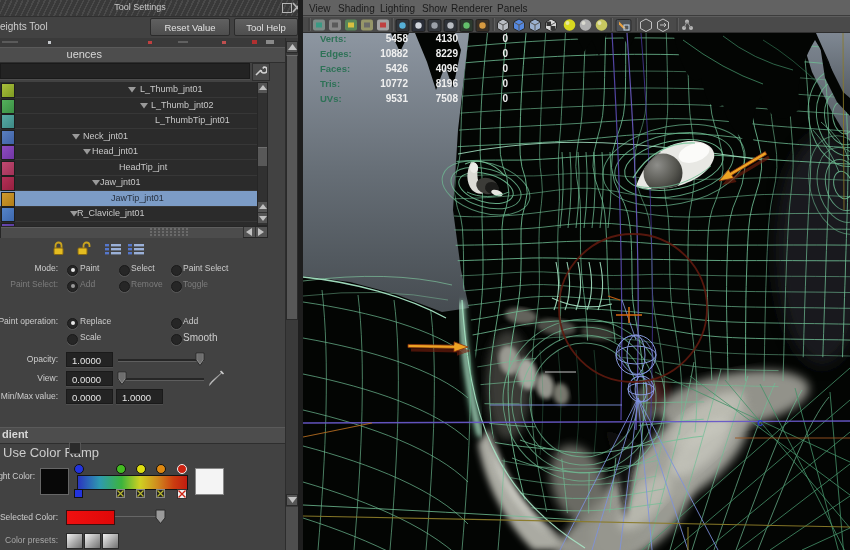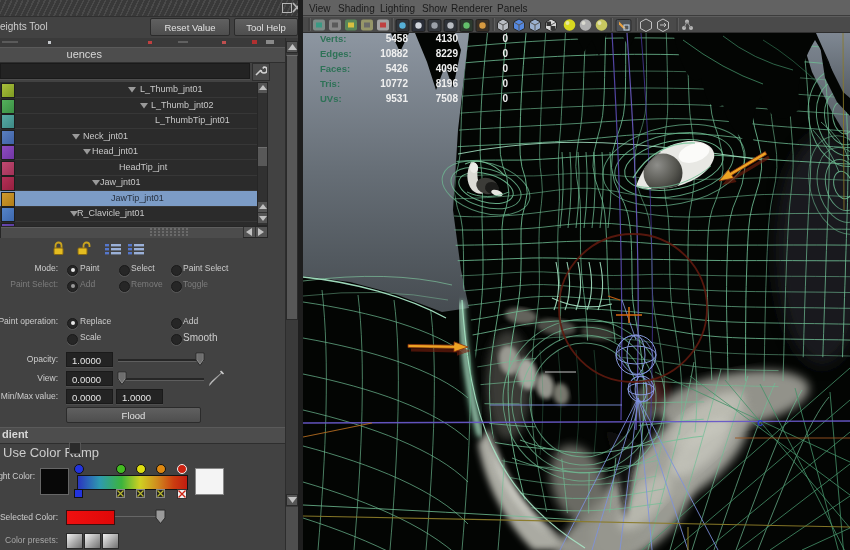--- a/index.html
+++ b/index.html
@@ -1,20 +1,21 @@
 <!DOCTYPE html>
 <html><head><meta charset="utf-8"><title>x</title>
 <style>
 * { margin:0; padding:0; }
 body { width:850px; height:550px; position:relative; overflow:hidden;
        font-family:"Liberation Sans", sans-serif; background:#000; }
 </style></head>
 <body>
 <div style="position:absolute;left:0;top:0;width:303px;height:550px;background:#424242;overflow:hidden">
 <div style="position:absolute;left:0;top:0;width:303px;height:16px;background:repeating-linear-gradient(115deg,#4a4a4a 0px,#4a4a4a 1.5px,#393939 1.5px,#393939 5px);border-bottom:1px solid #303030"></div>
+<div style="position:absolute;left:0px;top:2px;width:280px;text-align:center;font-size:9px;color:#c9c9c9;font-weight:normal;white-space:nowrap">Tool Settings</div>
 <div style="position:absolute;left:282px;top:3px;width:8px;height:8px;border:1.5px solid #b5b5b5"></div>
 <svg style="position:absolute;left:292px;top:2px" width="10" height="11">
       <path d="M1 1 L9 10 M9 1 L1 10" stroke="#b5b5b5" stroke-width="1.8"></path>
     </svg>
 <div style="position:absolute;left:0px;top:21px;width:60px;text-align:left;font-size:10px;color:#cdcdcd;font-weight:normal;white-space:nowrap">eights Tool</div>
 <div style="position:absolute;left:150px;top:18px;width:80px;height:18px;background:linear-gradient(#606060,#4e4e4e);border:1px solid #2b2b2b;border-radius:2px;color:#e2e2e2;font-size:9.5px;text-align:center;line-height:17px;box-sizing:border-box">Reset Value</div>
 <div style="position:absolute;left:234px;top:18px;width:64px;height:18px;background:linear-gradient(#606060,#4e4e4e);border:1px solid #2b2b2b;border-radius:2px;color:#e2e2e2;font-size:9.5px;text-align:center;line-height:17px;box-sizing:border-box">Tool Help</div>
 <div style="position:absolute;left:0;top:38px;width:303px;height:9px;background:#3a3a3a;border-bottom:1px solid #323232">
       <div style="position:absolute;left:2px;top:3px;width:16px;height:2px;background:#5a5a5a"></div>
       <div style="position:absolute;left:48px;top:3px;width:3px;height:3px;background:#c5c8cc"></div>
@@ -200,21 +201,20 @@
       <path d="M1 1 L9 1 L9 8 L5 13.5 L1 8 Z" fill="#8f8f8f" stroke="#2a2a2a" stroke-width="1"></path>
       <path d="M2.2 2 L7.8 2 L7.8 7.5 L5 11.5 L2.2 7.5 Z" fill="#6e6e6e"></path>
     </svg>
 <svg style="position:absolute;left:207px;top:370px" width="18" height="17">
       <path d="M15.5 2 L5 12.5 L3 15 L2.5 15.5 L3 13.5 L5 11 Z" fill="#e8e8e8" stroke="#999" stroke-width="0.7"></path>
       <path d="M13.5 1.2 L16.5 4" stroke="#cfcfcf" stroke-width="1.6"></path>
     </svg>
 <div style="position:absolute;right:245px;top:391px;font-size:8.5px;color:#cdcdcd;font-weight:normal;white-space:nowrap">Min/Max value:</div>
 <div style="position:absolute;left:66px;top:389px;width:47px;height:15px;background:#232323;border:1px solid #1a1a1a;box-shadow:0 1px 0 #4e4e4e;color:#e6e6e6;font-size:9.5px;line-height:15px;padding-left:5px;box-sizing:border-box">0.0000</div>
 <div style="position:absolute;left:116px;top:389px;width:47px;height:15px;background:#232323;border:1px solid #1a1a1a;box-shadow:0 1px 0 #4e4e4e;color:#e6e6e6;font-size:9.5px;line-height:15px;padding-left:5px;box-sizing:border-box">1.0000</div>
-<div style="position:absolute;left:66px;top:407px;width:135px;height:16px;background:linear-gradient(#606060,#4e4e4e);border:1px solid #2b2b2b;border-radius:2px;color:#e2e2e2;font-size:9.5px;text-align:center;line-height:15px;box-sizing:border-box">Flood</div>
 <div style="position:absolute;left:0;top:427px;width:303px;height:15px;background:#4d4d4d;border-top:1px solid #5a5a5a;border-bottom:1px solid #2e2e2e"></div>
 <div style="position:absolute;left:2px;top:428px;width:100px;text-align:left;font-size:11px;color:#d8d8d8;font-weight:bold;white-space:nowrap">dient</div>
 <div style="position:absolute;left:3px;top:445px;width:110px;text-align:left;font-size:13px;color:#cdcdcd;font-weight:normal;white-space:nowrap">Use Color Ramp</div>
 <div style="position:absolute;left:69px;top:442px;width:10px;height:10px;background:#2a2a2a;border:1px solid #555"></div>
 <div style="position:absolute;right:268px;top:471px;font-size:8.5px;color:#cdcdcd;font-weight:normal;white-space:nowrap">ght Color:</div>
 <div style="position:absolute;left:40px;top:468px;width:27px;height:25px;background:#080808;border:1px solid #666"></div>
 <div style="position:absolute;left:77px;top:475px;width:109px;height:13px;border:1px solid #141414;background:linear-gradient(90deg,#2a35c0 0%,#2e9ab0 20%,#3cb43c 40%,#d0d022 57%,#d08a1e 73%,#cc3c10 88%,#c01c10 100%)"></div>
 <div style="position:absolute;left:74px;top:464px;width:8px;height:8px;border-radius:50%;background:#2233dd;border:1.5px solid #111"></div>
 <div style="position:absolute;left:116px;top:464px;width:8px;height:8px;border-radius:50%;background:#44bb22;border:1.5px solid #111"></div>
 <div style="position:absolute;left:136px;top:464px;width:8px;height:8px;border-radius:50%;background:#dddd11;border:1.5px solid #111"></div>

